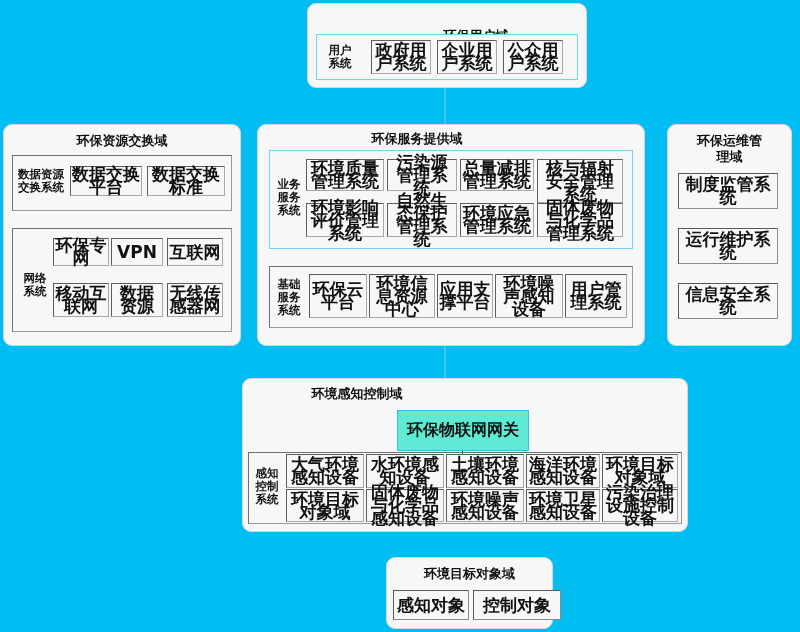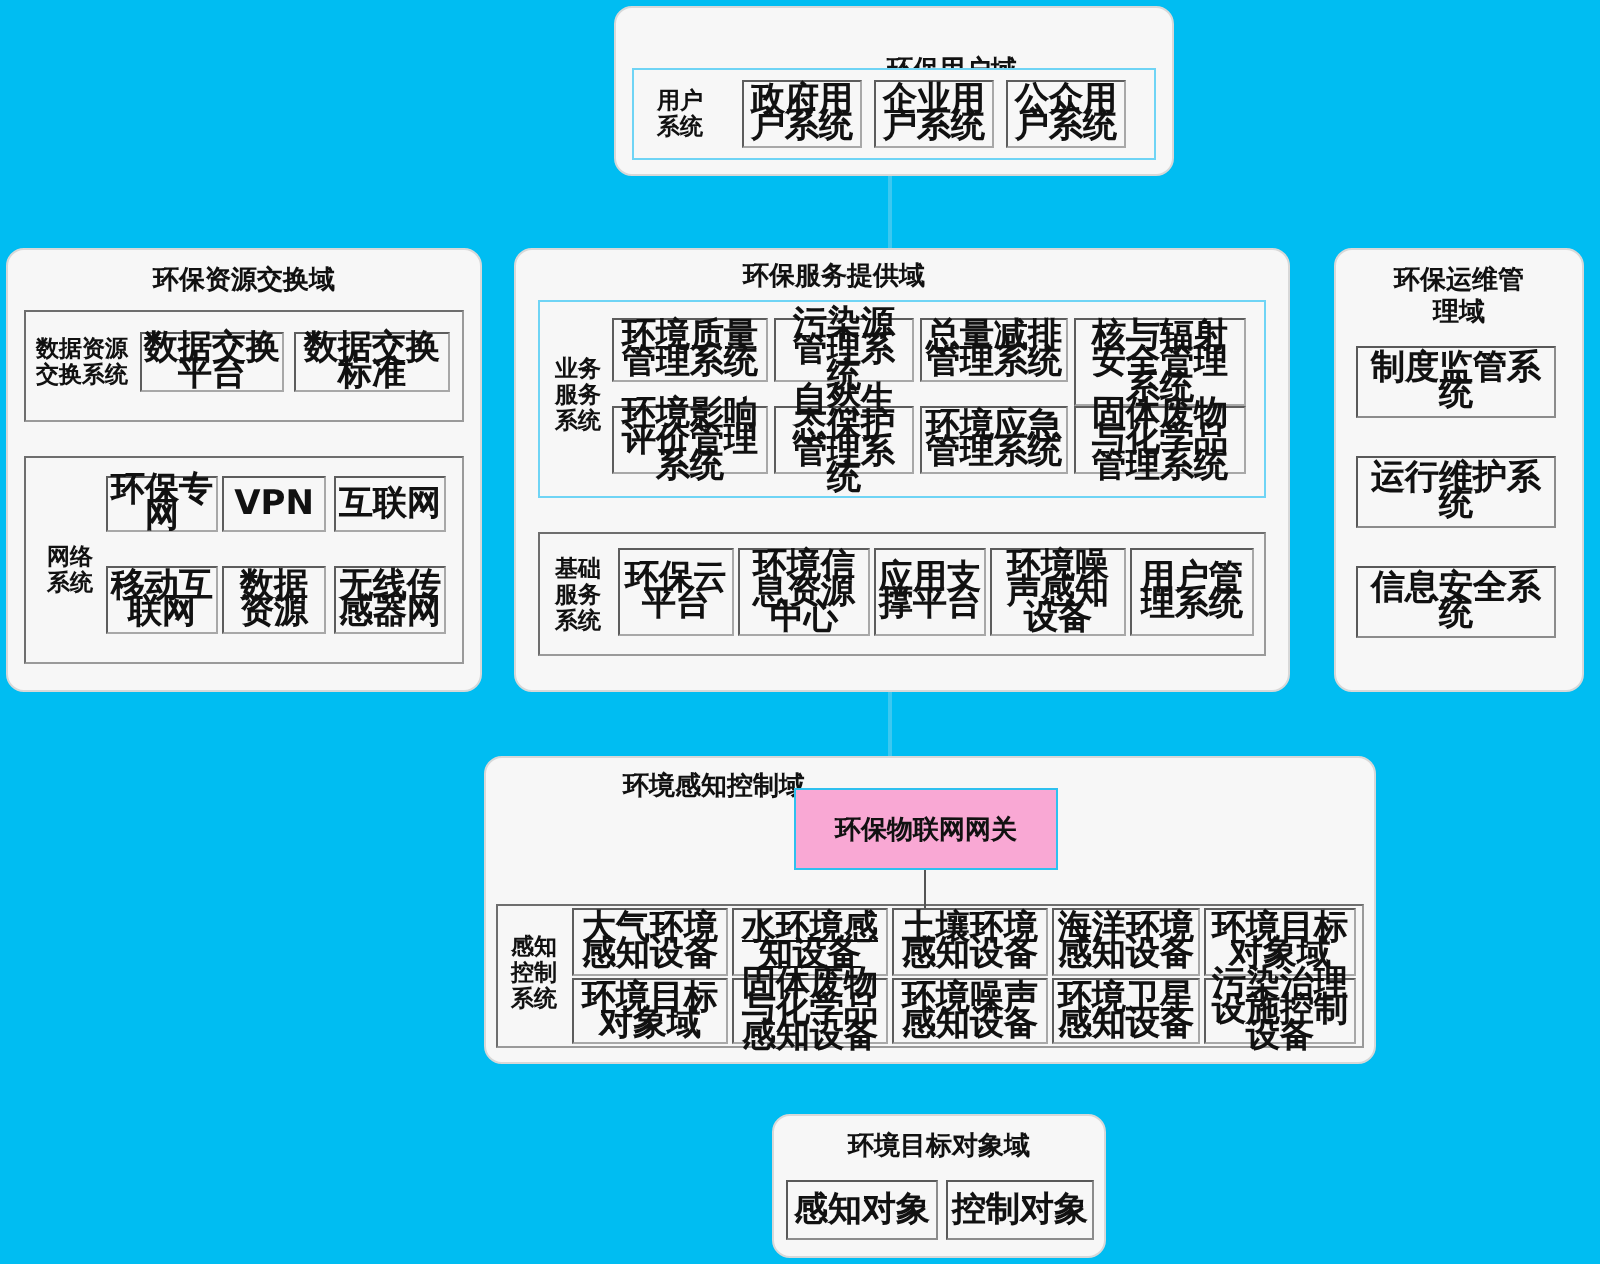--- a/index.html
+++ b/index.html
@@ -100,30 +100,31 @@
     z-index: 5;
   }
   .box.plain {
     border: 1px solid #8c8c8c;
     border-top-color: #595959;
     border-left-color: #595959;
   }
   .box-cyan {
     position: absolute;
     box-sizing: border-box;
-    background: #f9a8d4;
+    background: #5eead4;
     border: 1px solid #2ec0ef;
     display: flex;
     align-items: center;
     justify-content: center;
     text-align: center;
-    font-size: 13px;
+    font-size: 16px;
     font-weight: bold;
     color: #111;
     z-index: 7;
+    margin-top: 16px;
   }
 </style>
 </head>
 <body>
 
 <div id="stage">
 
   <div class="conn" style="left:444px; top:78px; width:2px; height:50px;"></div>
   <div class="conn" style="left:444px; top:345px; width:2px; height:50px;"></div>
   <div class="conn" style="left:248px; top:414px; width:210px; height:2px;"></div>
@@ -223,30 +224,30 @@
 
   <div class="group" style="left:248px; top:452px; width:434px; height:72px;">
   </div>
   <div class="group-label" style="left:250px; top:467px; width:34px;">
     <div>感知</div>
     <div>控制</div>
     <div>系统</div>
   </div>
 
   <div class="box" style="left:286px; top:454px; width:78px; height:34px;">大气环境感知设备</div>
-  <div class="box" style="left:366px; top:454px; width:78px; height:34px;text-decoration:underline;">水环境感知设备</div>
+  <div class="box" style="left:366px; top:454px; width:78px; height:34px;">水环境感知设备</div>
   <div class="box" style="left:446px; top:454px; width:78px; height:34px;">土壤环境感知设备</div>
   <div class="box" style="left:526px; top:454px; width:74px; height:34px;">海洋环境感知设备</div>
   <div class="box" style="left:602px; top:454px; width:76px; height:34px;">环境目标对象域</div>
 
   <div class="box" style="left:286px; top:489px; width:78px; height:33px;">环境目标对象域</div>
   <div class="box" style="left:366px; top:489px; width:78px; height:33px;">固体废物与化学品感知设备</div>
   <div class="box" style="left:446px; top:489px; width:78px; height:33px;">环境噪声感知设备</div>
   <div class="box" style="left:526px; top:489px; width:74px; height:33px;">环境卫星感知设备</div>
   <div class="box" style="left:602px; top:489px; width:76px; height:33px;">污染治理设施控制设备</div>
 
   <div class="panel" style="left:386px; top:557px; width:167px; height:72px;">
   </div>
   <div class="panel-title" style="left:386px; top:566px; width:167px;">环境目标对象域</div>
   <div class="box plain" style="left:393px; top:590px; width:76px; height:30px;">感知对象</div>
-  <div class="box plain" style="left:473px; top:590px; width:74px; height:30px;">控制对象</div>
+  <div class="box plain" style="left:473px; top:590px; width:88px; height:30px;">控制对象</div>
 
 </div>
 
 </body></html>

